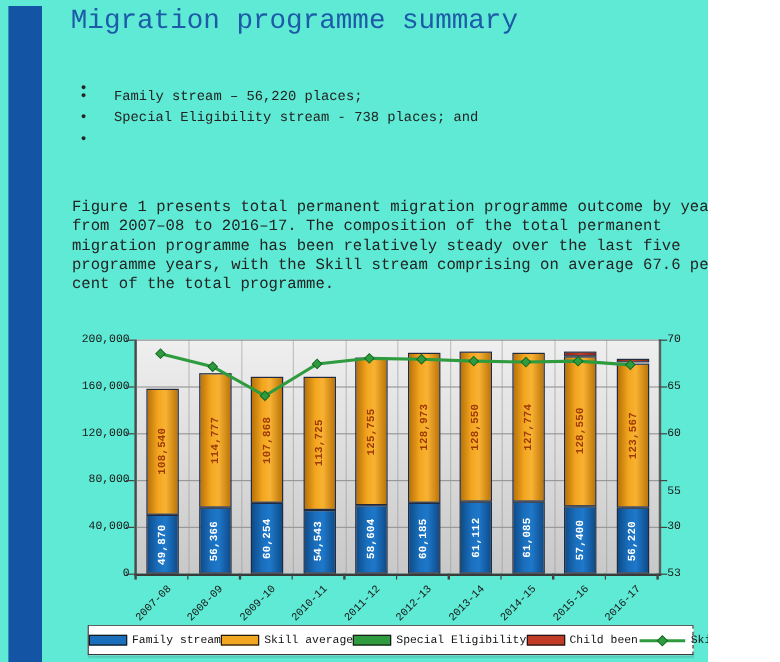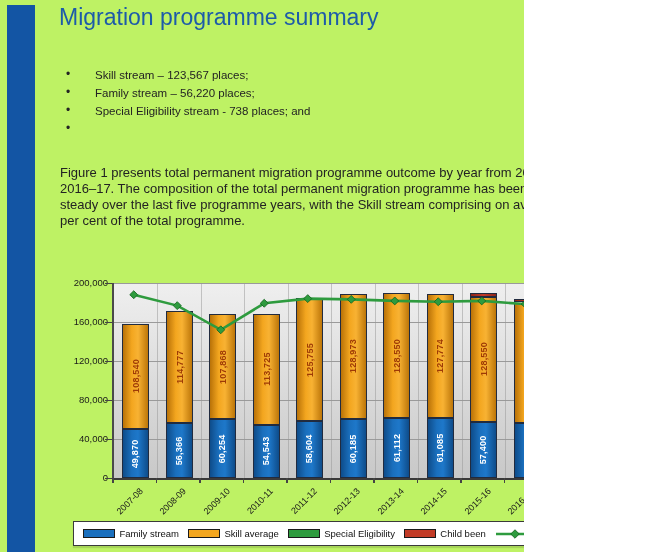--- a/index.html
+++ b/index.html
@@ -1,17 +1,17 @@
 <!DOCTYPE html>
 <html><head>
 <meta charset="utf-8">
 <style>
   html,body{margin:0;padding:0;background:#fff;}
-  .page{position:relative;width:524px;height:552px;background:#bef264;overflow:hidden;
-        font-family:Liberation Sans, sans-serif;color:#222;}
+  .page{position:relative;width:590px;height:552px;background:#5eead4;overflow:hidden;
+        font-family:Liberation Mono, monospace;color:#222;}
   .accent-bar{position:absolute;left:7px;top:5px;width:28px;height:547px;background:#1355A4;}
   .page-title{position:absolute;left:59px;top:0;margin:0;font-size:23px;font-weight:500;
         color:#1D5BA9;letter-spacing:0;line-height:34px;}
   .intro{position:absolute;left:60px;top:42px;margin:0;font-size:11.5px;color:#232323;}
   .bullets{position:absolute;left:66px;top:69px;margin:0;padding:0;list-style:none;width:460px;}
   .bullets li{position:relative;padding-left:29px;margin-bottom:6px;font-size:11.5px;line-height:12px;color:#232323;}
   .bullets li .dot{position:absolute;left:0;top:-1px;font-size:12px;}
   .body2{position:absolute;left:60px;top:165px;margin:0;width:540px;font-size:13px;line-height:16px;color:#232323;}
   .caption{position:absolute;left:60px;top:245px;font-size:10.5px;font-weight:bold;color:#1B74BE;}
 
@@ -46,21 +46,21 @@
 </head>
 <body>
 
 <div class="page">
   <div class="accent-bar"></div>
 
   <h1 class="page-title">Migration programme summary</h1>
 
 
   <ul class="bullets">
-    <li><span class="dot">•</span><span>Skill stream – 123,567 places;</span></li>
+    <li><span class="dot">•</span></li>
     <li><span class="dot">•</span><span>Family stream – 56,220 places;</span></li>
     <li><span class="dot">•</span><span>Special Eligibility stream - 738 places; and</span></li>
     <li><span class="dot">•</span></li>
   </ul>
 
   <p class="body2">Figure 1 presents total permanent migration programme outcome by year from 2007–08 to 2016–17.  The composition of the total permanent migration programme has been relatively steady over the last five programme years, with the Skill stream comprising on average 67.6 per cent of the total programme.</p>
 
 
   <div class="chart">
     <div class="plot">
@@ -143,21 +143,21 @@
       </div>
   <div class="ylab-l" style="top: 209px;">0</div>
       <div class="ylab-r" style="top: 209px;">53</div>
       <div class="tick-l" style="top: 214.5px;"></div>
       <div class="tick-r" style="top: 214.5px;"></div>
       <div class="ylab-l" style="top: 170px;">40,000</div>
       <div class="ylab-r" style="top: 170px;">30</div>
       <div class="tick-l" style="top: 175.5px;"></div>
       <div class="tick-r" style="top: 175.5px;"></div>
       <div class="ylab-l" style="top: 131px;">80,000</div>
-      <div class="ylab-r" style="top: 131px;">55</div>
+      <div class="ylab-r" style="top: 141px;">55</div>
       <div class="tick-l" style="top: 136.5px;"></div>
       <div class="tick-r" style="top: 136.5px;"></div>
       <div class="ylab-l" style="top: 92px;">120,000</div>
       <div class="ylab-r" style="top: 92px;">60</div>
       <div class="tick-l" style="top: 97.5px;"></div>
       <div class="tick-r" style="top: 97.5px;"></div>
       <div class="ylab-l" style="top: 53px;">160,000</div>
       <div class="ylab-r" style="top: 53px;">65</div>
       <div class="tick-l" style="top: 58.5px;"></div>
       <div class="tick-r" style="top: 58.5px;"></div>

